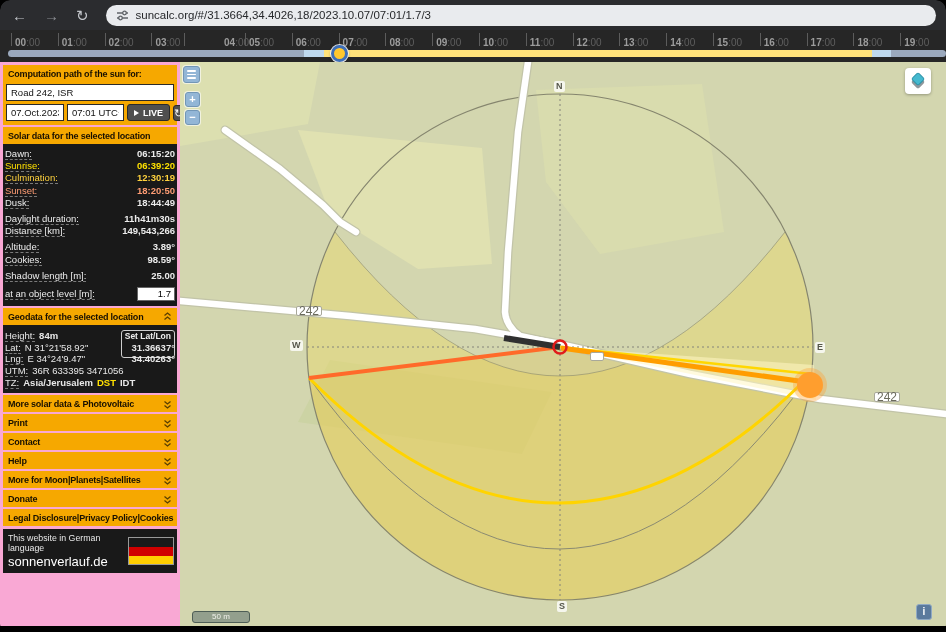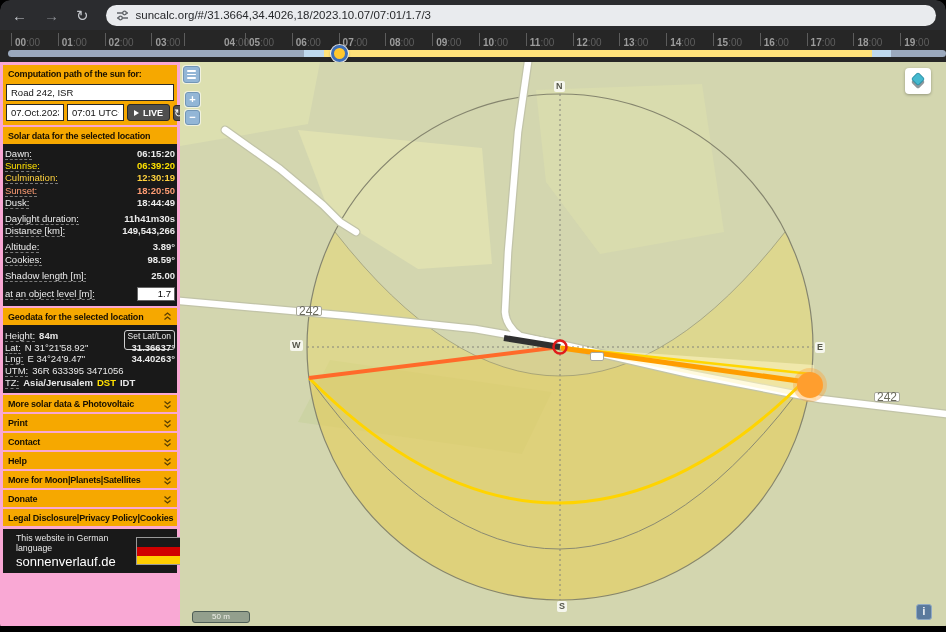--- a/index.html
+++ b/index.html
@@ -52,24 +52,24 @@
   .t-culmination { color:#ffd23d; }
   .t-sunset { color:#ff9d74; }
   #obj-row { display:flex; justify-content:space-between; align-items:center; margin-top:4px; height:16px; font-size:9.5px; color:#ececec; }
   #obj-row .lbl { border-bottom:1px dashed #7a7a7a; }
   #obj-input { width:38px; height:14px; background:#fff; border:1px solid #666; font-size:9.5px; text-align:right; padding:0 3px; font-family:"Liberation Sans",sans-serif; }
 
   .grow { display:flex; gap:4px; align-items:baseline; font-size:9.5px; color:#e8e8e8; height:11.8px; }
   .grow .lbl { border-bottom:1px dashed #7a7a7a; }
   .grow .bold { font-weight:bold; }
   .grow .right { margin-left:auto; font-weight:bold; }
-  #setlatlon { margin-left:auto; border:1px solid #cfcfcf; border-radius:3px; font-size:8.5px; color:#eee; padding:0 3px; height:20px; line-height:11px; cursor:pointer; }
+  #setlatlon { margin-left:auto; border:1px solid #cfcfcf; border-radius:3px; font-size:8.5px; color:#eee; padding:0 3px; height:28px; line-height:11px; cursor:pointer;font-weight:bold; }
   .yellow { color:#ffe100; }
 
-  #german-box { margin-top:3px; background:#191919; display:flex; align-items:center; padding:4px 13px; gap:20px; }
+  #german-box { margin-top:3px; background:#191919; display:flex; align-items:center; padding:4px 5px; gap:20px; }
   #german-box .note { font-size:8.8px; color:#e8e8e8; }
   #german-box .site { font-size:13px; color:#fff; margin-top:1px; }
   #flag { width:46px; height:28px; border:1px solid #999; flex:none; display:flex; flex-direction:column; }
   #flag div { flex:1; }
   .f-black{background:#1a1a1a;} .f-red{background:#D00000;} .f-gold{background:#FFCE00;}
 
   .chev { flex:none; }
 
   
   #map { position:relative; flex:1; background:#D3D6AF; overflow:hidden; }

